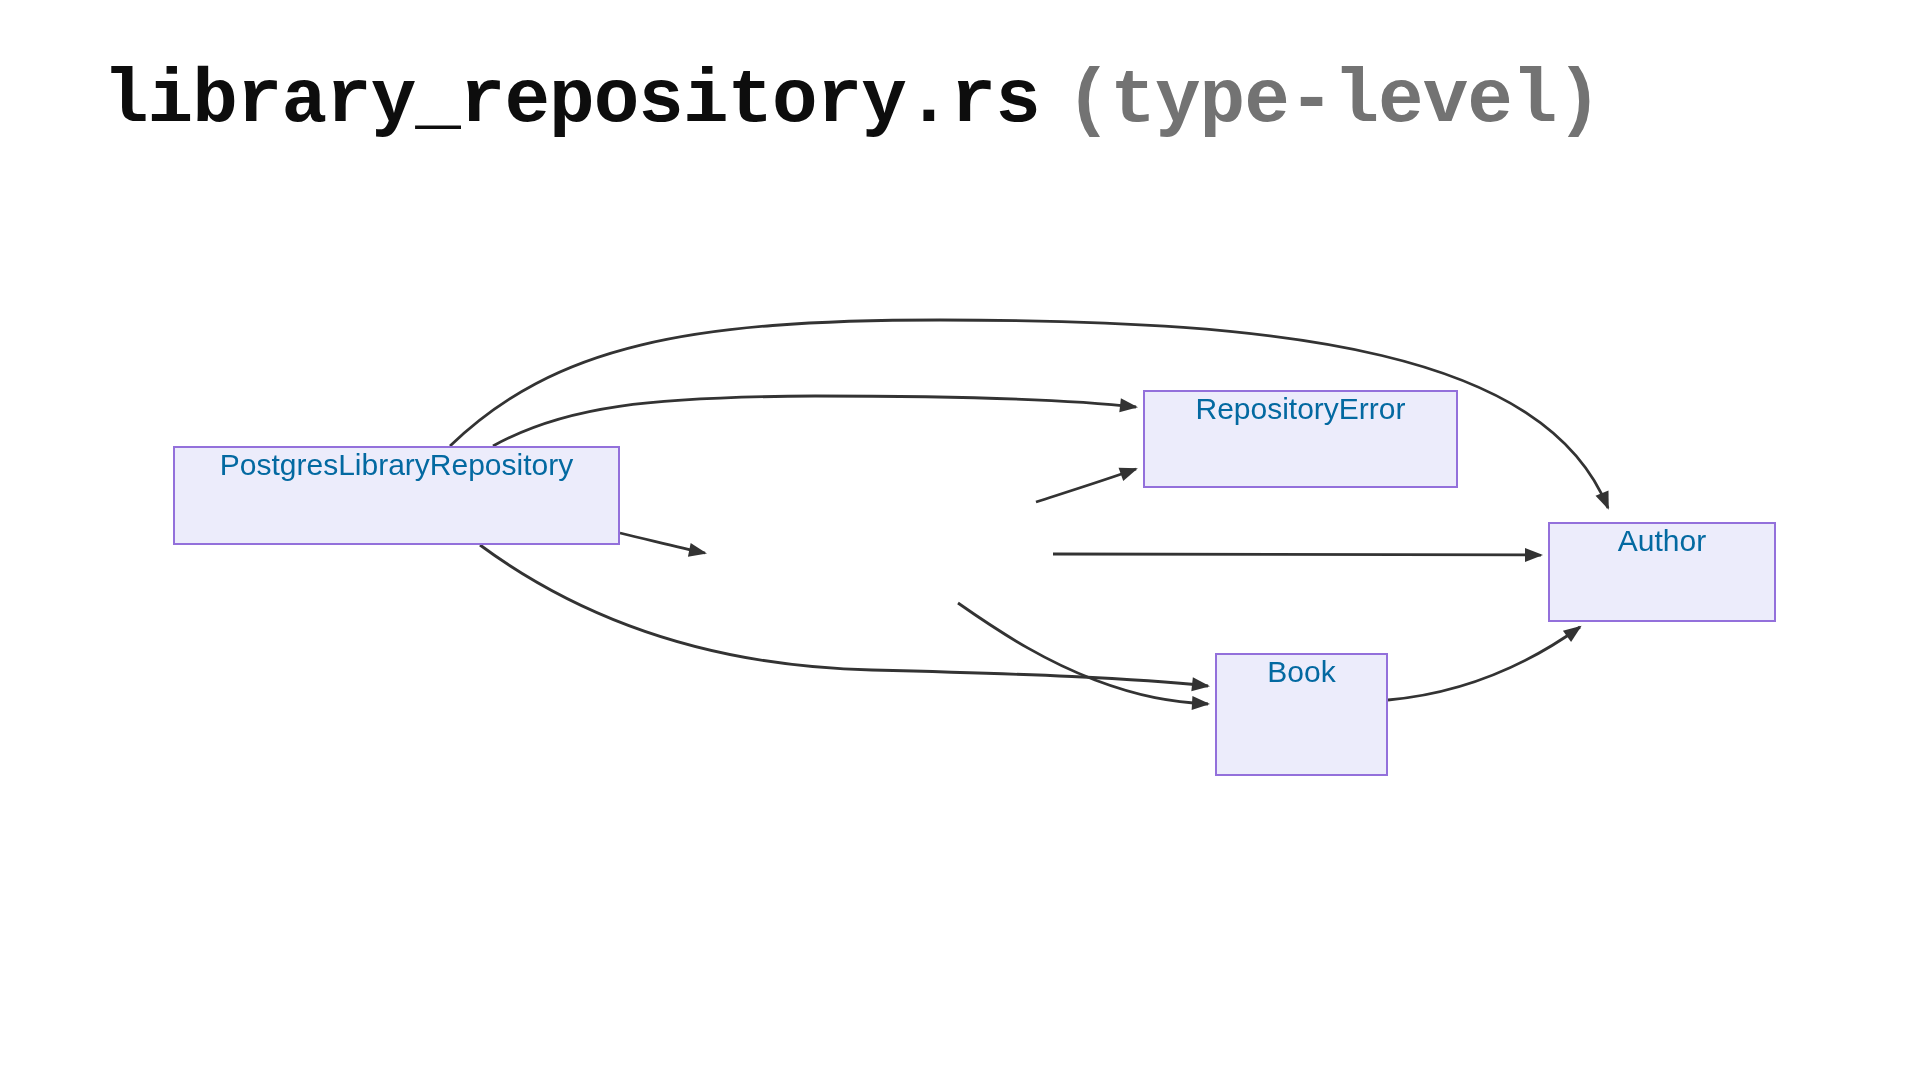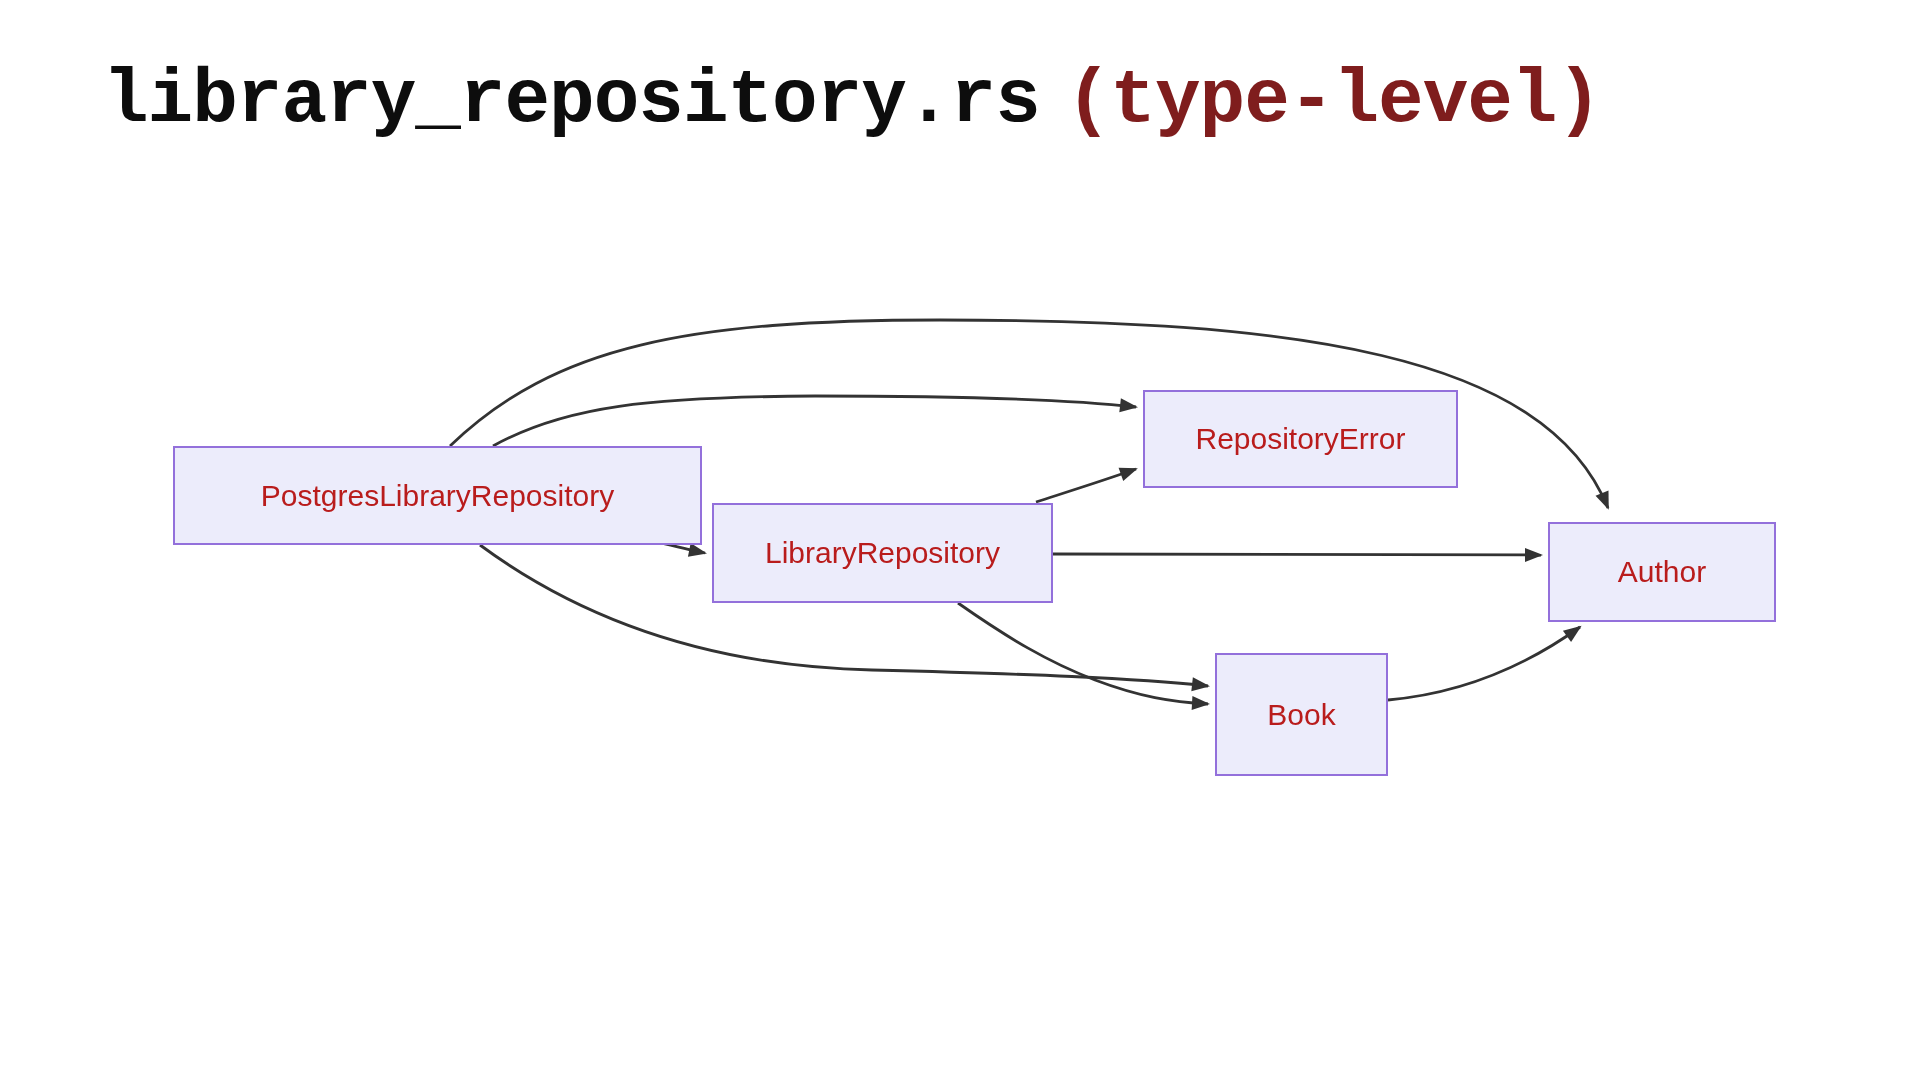--- a/index.html
+++ b/index.html
@@ -22,21 +22,21 @@
     margin: 0;
     font-family: "Liberation Mono", monospace;
     font-weight: bold;
     font-size: 76px;
     line-height: 1.15;
     letter-spacing: -1px;
     white-space: nowrap;
     color: #0d0d0d;
   }
   .title .t-suffix {
-    color: #7f1d1d;
+    color: #737373;
     margin-left: 26px;
   }
   .diagram {
     position: absolute;
     inset: 0;
   }
   .edges-svg {
     position: absolute;
     left: 0;
     top: 0;
@@ -47,27 +47,26 @@
     fill: none;
     stroke: #333333;
     stroke-width: 2.8px;
   }
   .node {
     position: absolute;
     box-sizing: border-box;
     background: #ECECFB;
     border: 2.5px solid #9370DB;
     display: flex;
-    align-items: center;
     justify-content: center;
-    color: #b91c1c;
+    color: #0369a1;
     font-size: 30px;
     white-space: nowrap;
   }
-  .node-postgres      { left: 173px;  top: 446px; width: 529px; height: 99px; }
+  .node-postgres      { left: 173px;  top: 446px; width: 447px; height: 99px; }
   .node-library       { left: 712px;  top: 503px; width: 341px; height: 100px; }
   .node-repositoryerr { left: 1143px; top: 390px; width: 315px; height: 98px; }
   .node-author        { left: 1548px; top: 522px; width: 228px; height: 100px; }
   .node-book          { left: 1215px; top: 653px; width: 173px; height: 123px; }
 </style>
 </head>
 <body>
 
 <div class="slide">
 
@@ -88,23 +87,20 @@
       <path class="edge" d="M1036,502 C1070,491 1102,481 1136,469" marker-end="url(#arrow)"></path>
       <path class="edge" d="M1053,554 L1541,555" marker-end="url(#arrow)"></path>
       <path class="edge" d="M958,603 C1008,638 1048,662 1095,680 C1140,697 1172,702 1208,704" marker-end="url(#arrow)"></path>
       <path class="edge" d="M1388,700 C1455,694 1520,670 1580,627" marker-end="url(#arrow)"></path>
     </svg>
 
     <div class="node node-postgres">
       <span>PostgresLibraryRepository</span>
     </div>
 
-    <div class="node node-library">
-      <span>LibraryRepository</span>
-    </div>
 
     <div class="node node-repositoryerr">
       <span>RepositoryError</span>
     </div>
 
     <div class="node node-author">
       <span>Author</span>
     </div>
 
     <div class="node node-book">

